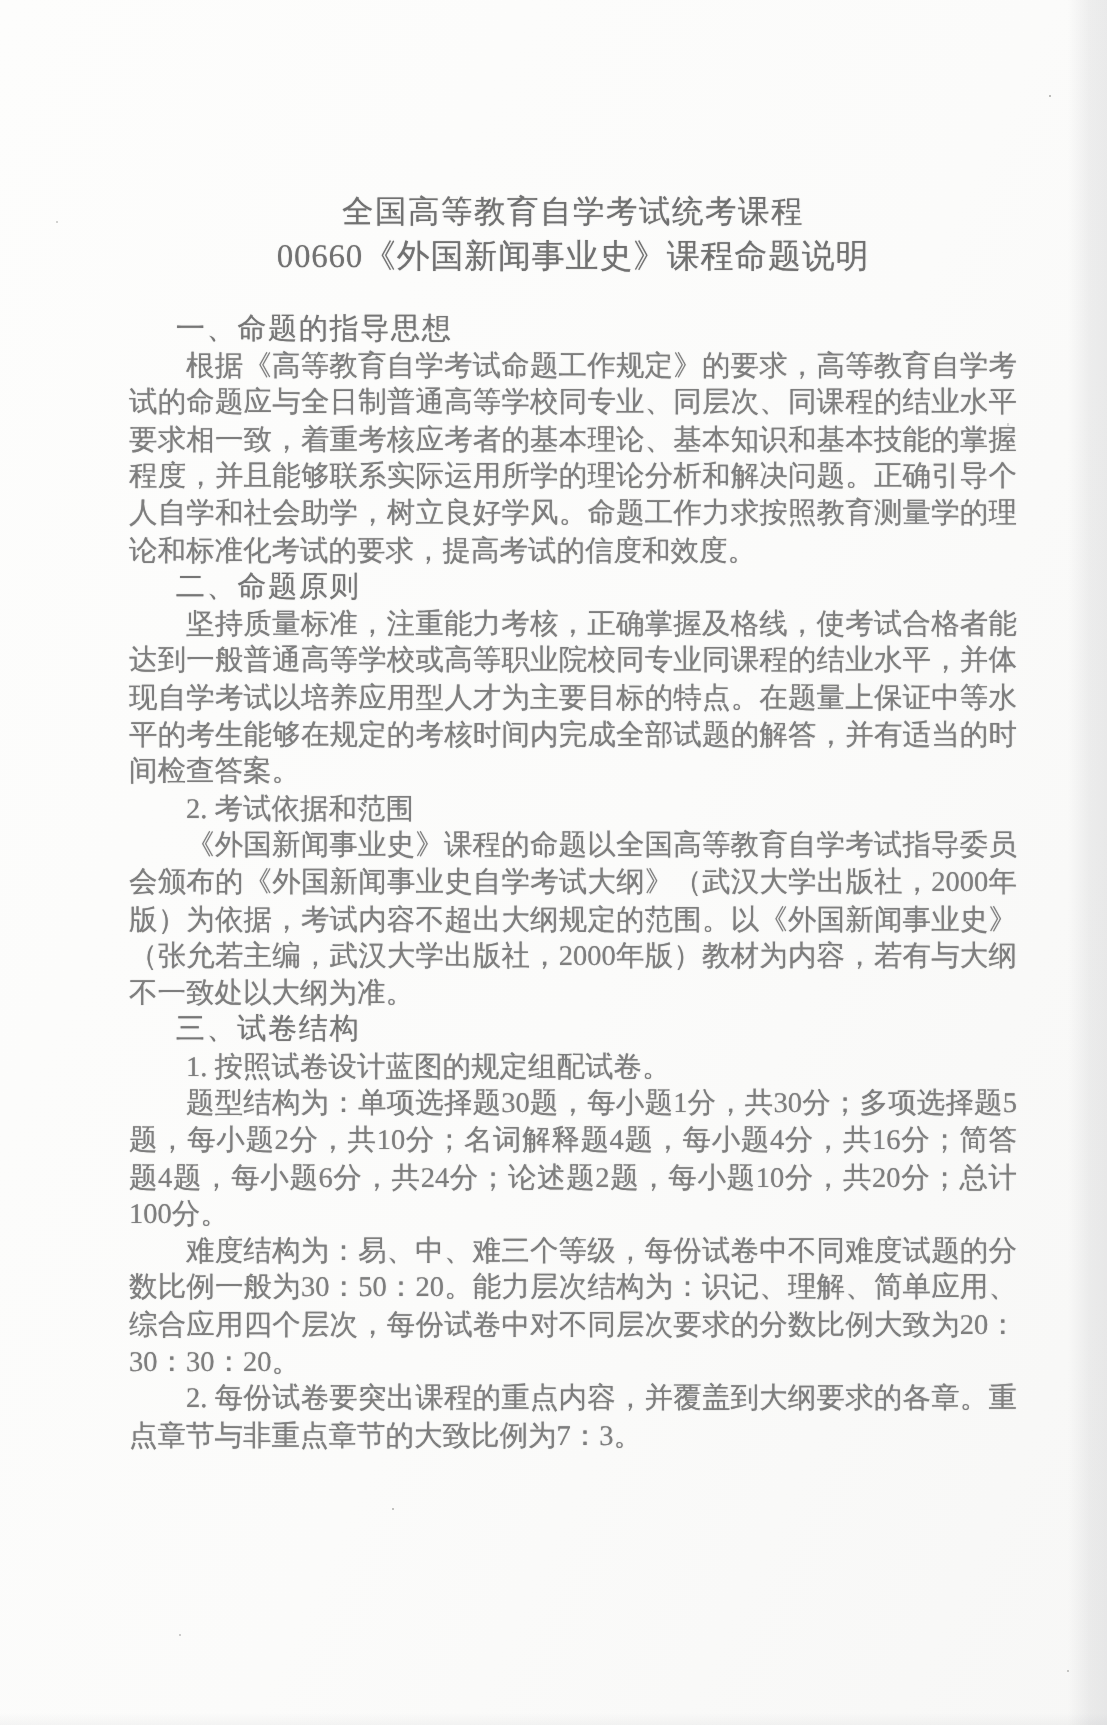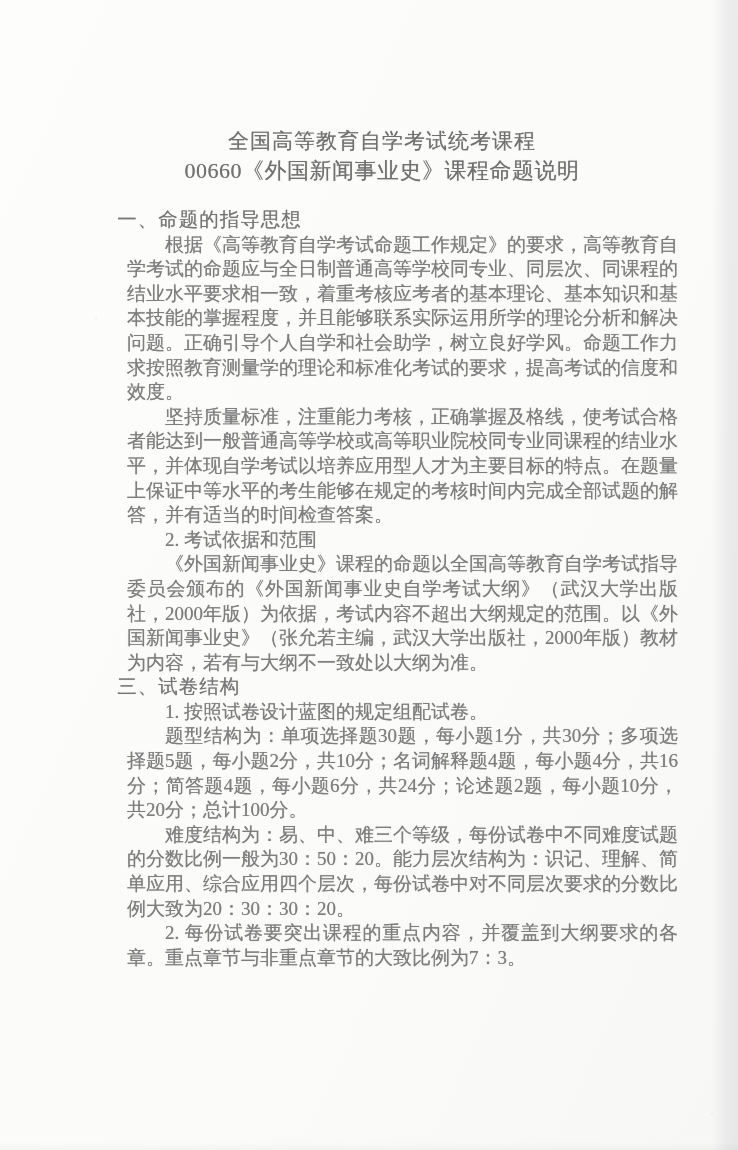--- a/index.html
+++ b/index.html
@@ -66,21 +66,20 @@
     font-size: 22px;
     letter-spacing: 0.5px;
   }
   .body-block {
     font-size: 19px;
     line-height: 24.6px;
     text-align: justify;
     text-justify: inter-ideograph;
     text-indent: 2em;
     color: #7e7e7e;
-    margin-left: 41px;
   }
   .section-heading {
     font-size: 19.5px;
     line-height: 24.6px;
     text-indent: 1.6em;
     letter-spacing: 1px;
     color: #767676;
   }
   .first-heading {
     margin-top: 23px;
@@ -93,20 +92,21 @@
 
   <div class="content">
 
     <div class="doc-title">全国高等教育自学考试统考课程</div>
 
     <div class="doc-title second">00660《外国新闻事业史》课程命题说明</div>
 
     <div class="section-heading first-heading">一、命题的指导思想</div>
     <div class="body-block">根据《高等教育自学考试命题工作规定》的要求，高等教育自学考试的命题应与全日制普通高等学校同专业、同层次、同课程的结业水平要求相一致，着重考核应考者的基本理论、基本知识和基本技能的掌握程度，并且能够联系实际运用所学的理论分析和解决问题。正确引导个人自学和社会助学，树立良好学风。命题工作力求按照教育测量学的理论和标准化考试的要求，提高考试的信度和效度。</div>
 
+    <div class="section-heading">二、命题原则</div>
     <div class="body-block">坚持质量标准，注重能力考核，正确掌握及格线，使考试合格者能达到一般普通高等学校或高等职业院校同专业同课程的结业水平，并体现自学考试以培养应用型人才为主要目标的特点。在题量上保证中等水平的考生能够在规定的考核时间内完成全部试题的解答，并有适当的时间检查答案。</div>
     <div class="body-block">2. 考试依据和范围</div>
     <div class="body-block">《外国新闻事业史》课程的命题以全国高等教育自学考试指导委员会颁布的《外国新闻事业史自学考试大纲》（武汉大学出版社，2000年版）为依据，考试内容不超出大纲规定的范围。以《外国新闻事业史》（张允若主编，武汉大学出版社，2000年版）教材为内容，若有与大纲不一致处以大纲为准。</div>
 
     <div class="section-heading">三、试卷结构</div>
     <div class="body-block">1. 按照试卷设计蓝图的规定组配试卷。</div>
     <div class="body-block">题型结构为：单项选择题30题，每小题1分，共30分；多项选择题5题，每小题2分，共10分；名词解释题4题，每小题4分，共16分；简答题4题，每小题6分，共24分；论述题2题，每小题10分，共20分；总计100分。</div>
     <div class="body-block">难度结构为：易、中、难三个等级，每份试卷中不同难度试题的分数比例一般为30：50：20。能力层次结构为：识记、理解、简单应用、综合应用四个层次，每份试卷中对不同层次要求的分数比例大致为20：30：30：20。</div>
     <div class="body-block">2. 每份试卷要突出课程的重点内容，并覆盖到大纲要求的各章。重点章节与非重点章节的大致比例为7：3。</div>
 

